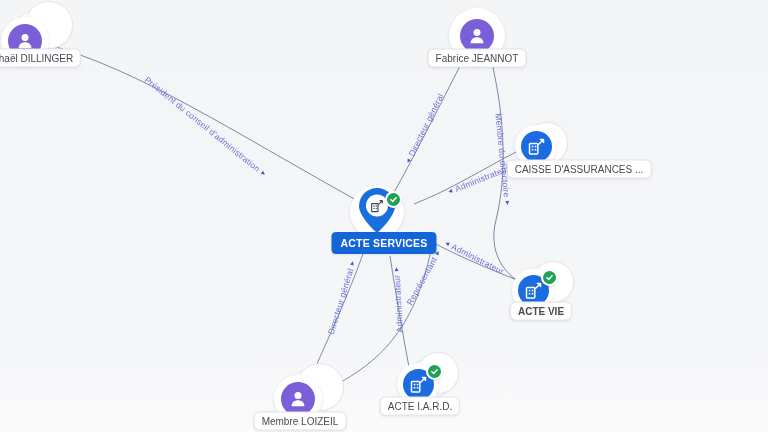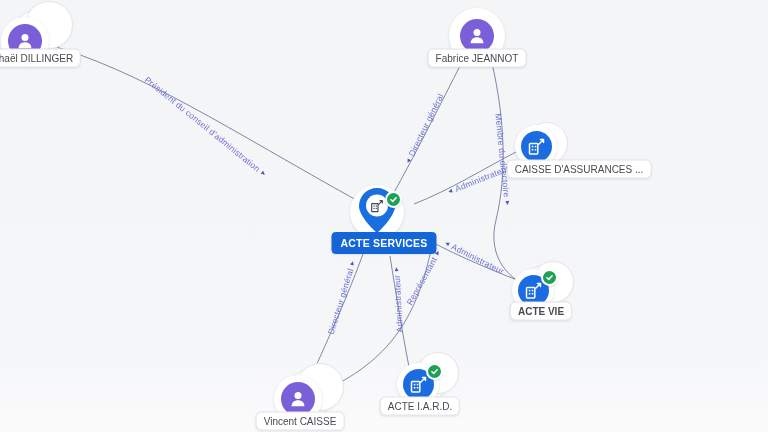--- a/index.html
+++ b/index.html
@@ -171,15 +171,15 @@
         </div>
       </div>
     </div>
   <div id="nlabels">
       <div class="nlabel" style="left: 36px; top: 58px;">haël DILLINGER</div>
       <div class="nlabel" style="left: 477px; top: 58px;">Fabrice JEANNOT</div>
       <div class="nlabel" style="left: 543px; top: 169px; margin-left: 36px;">CAISSE D'ASSURANCES ...</div>
       <div class="nlabel selected" style="left: 384px; top: 243px;">ACTE SERVICES</div>
       <div class="nlabel" style="left: 541px; top: 311px; font-weight: bold;">ACTE VIE</div>
       <div class="nlabel" style="left: 420px; top: 406px; text-align: right;">ACTE I.A.R.D.</div>
-      <div class="nlabel" style="left: 300px; top: 421px;">Vincent CAISSE</div>
+      <div class="nlabel" style="left: 300px; top: 421px;">Membre LOIZEIL</div>
     </div>
 </div>
 
 </body></html>

